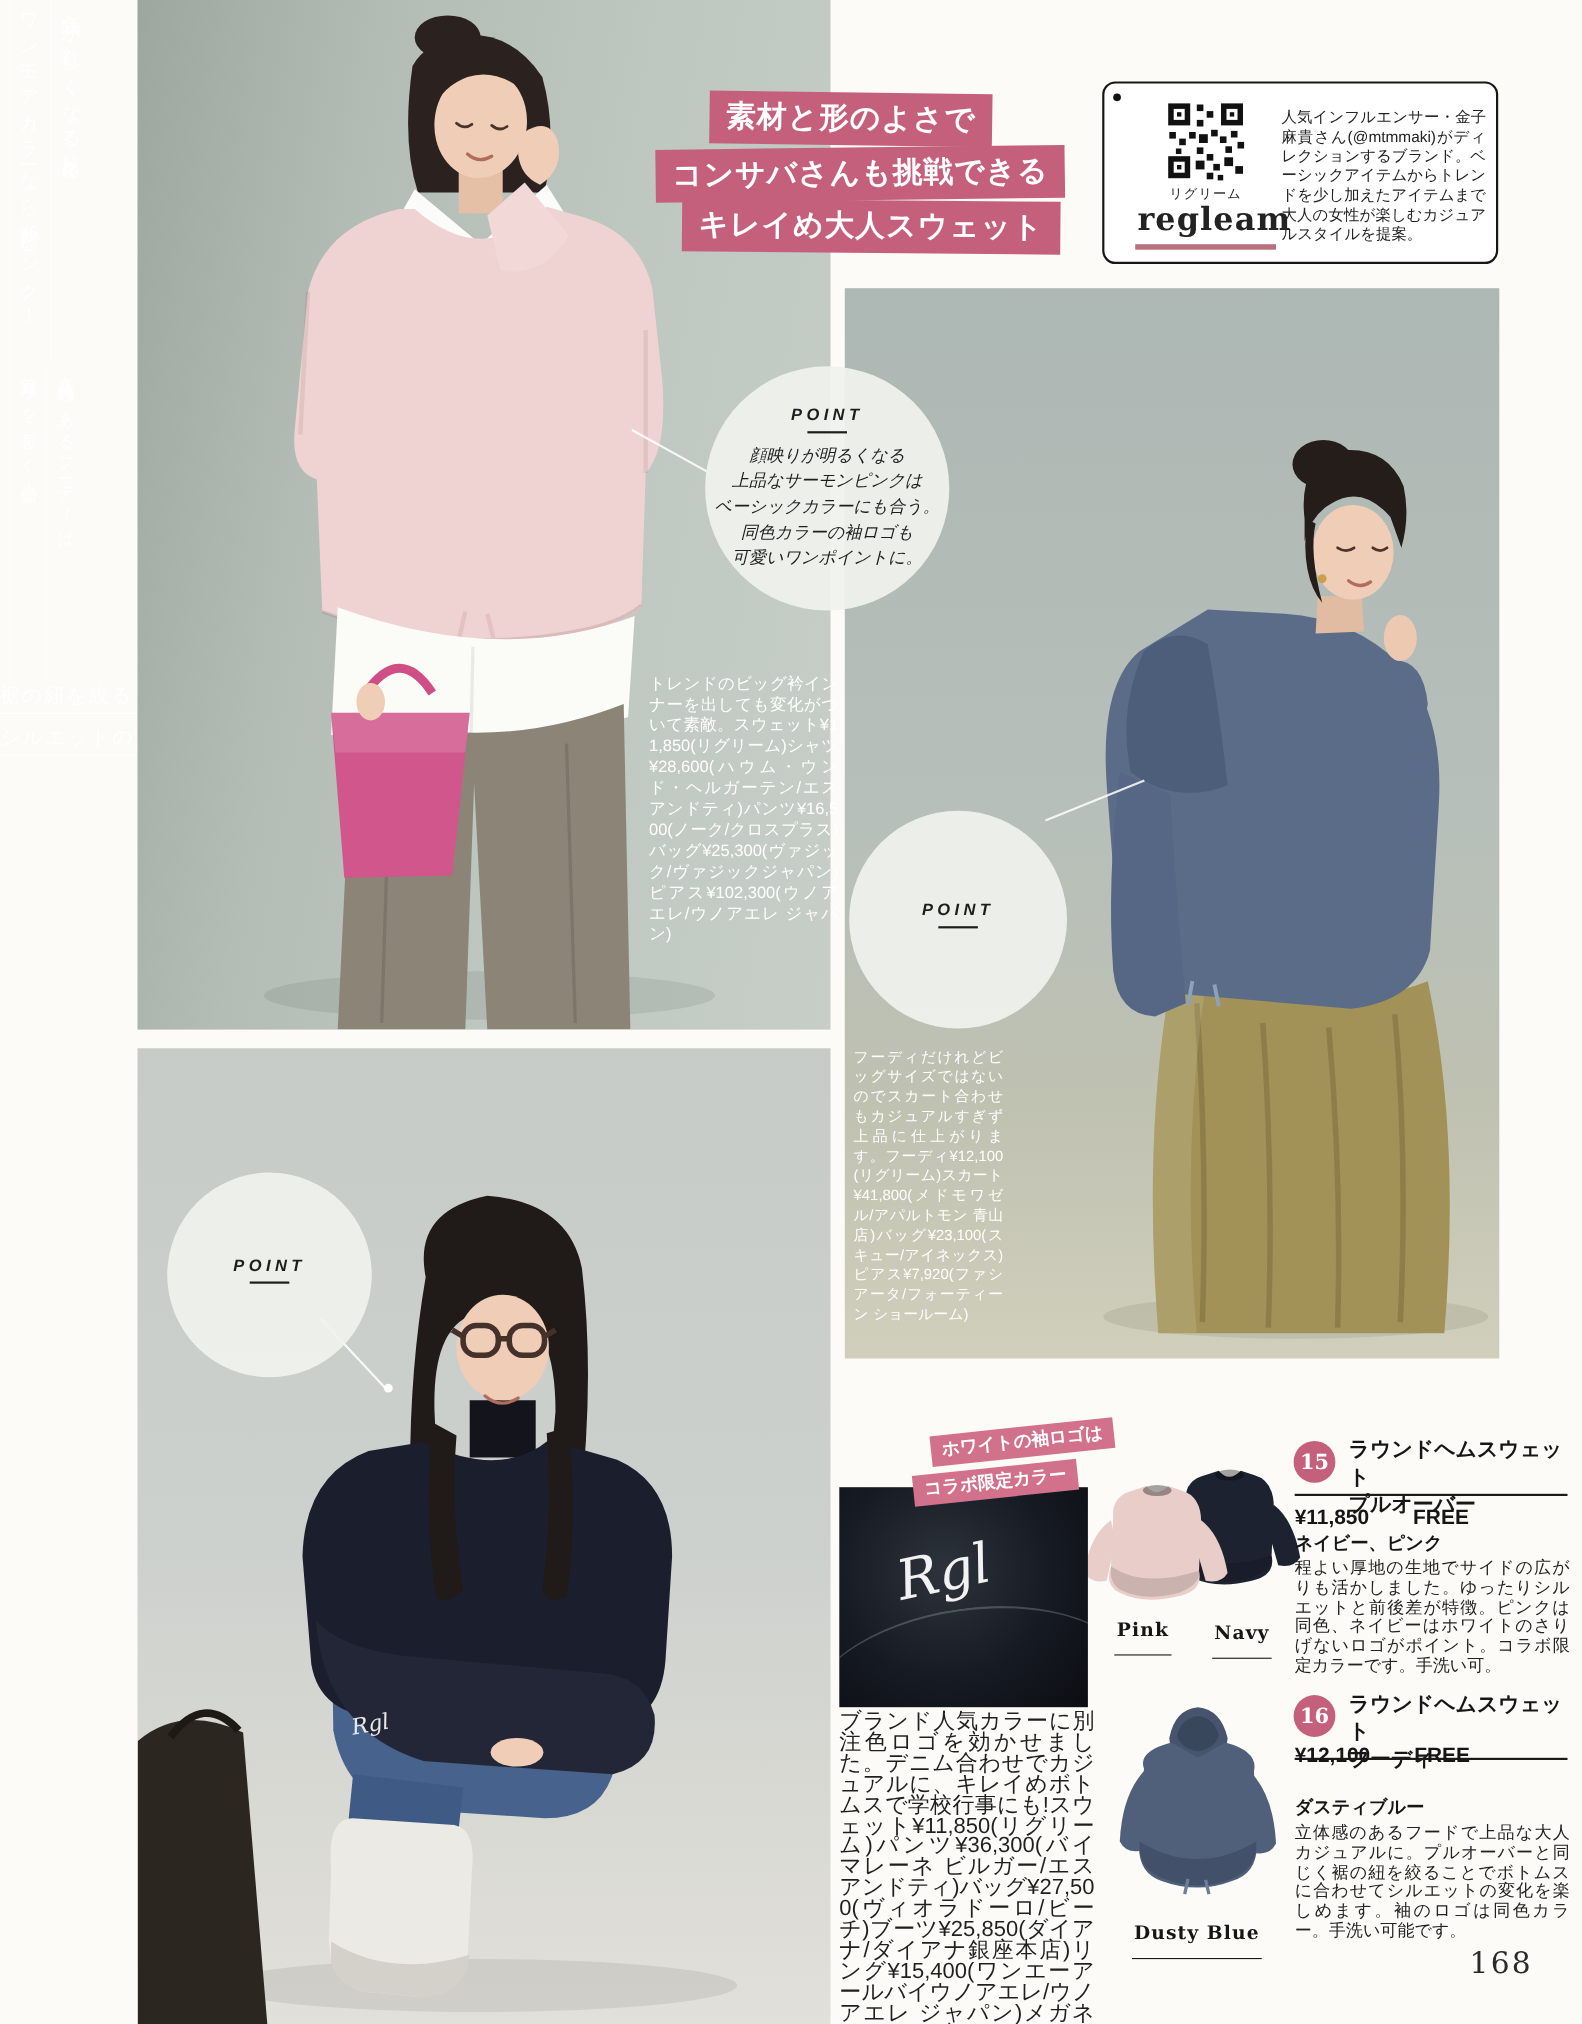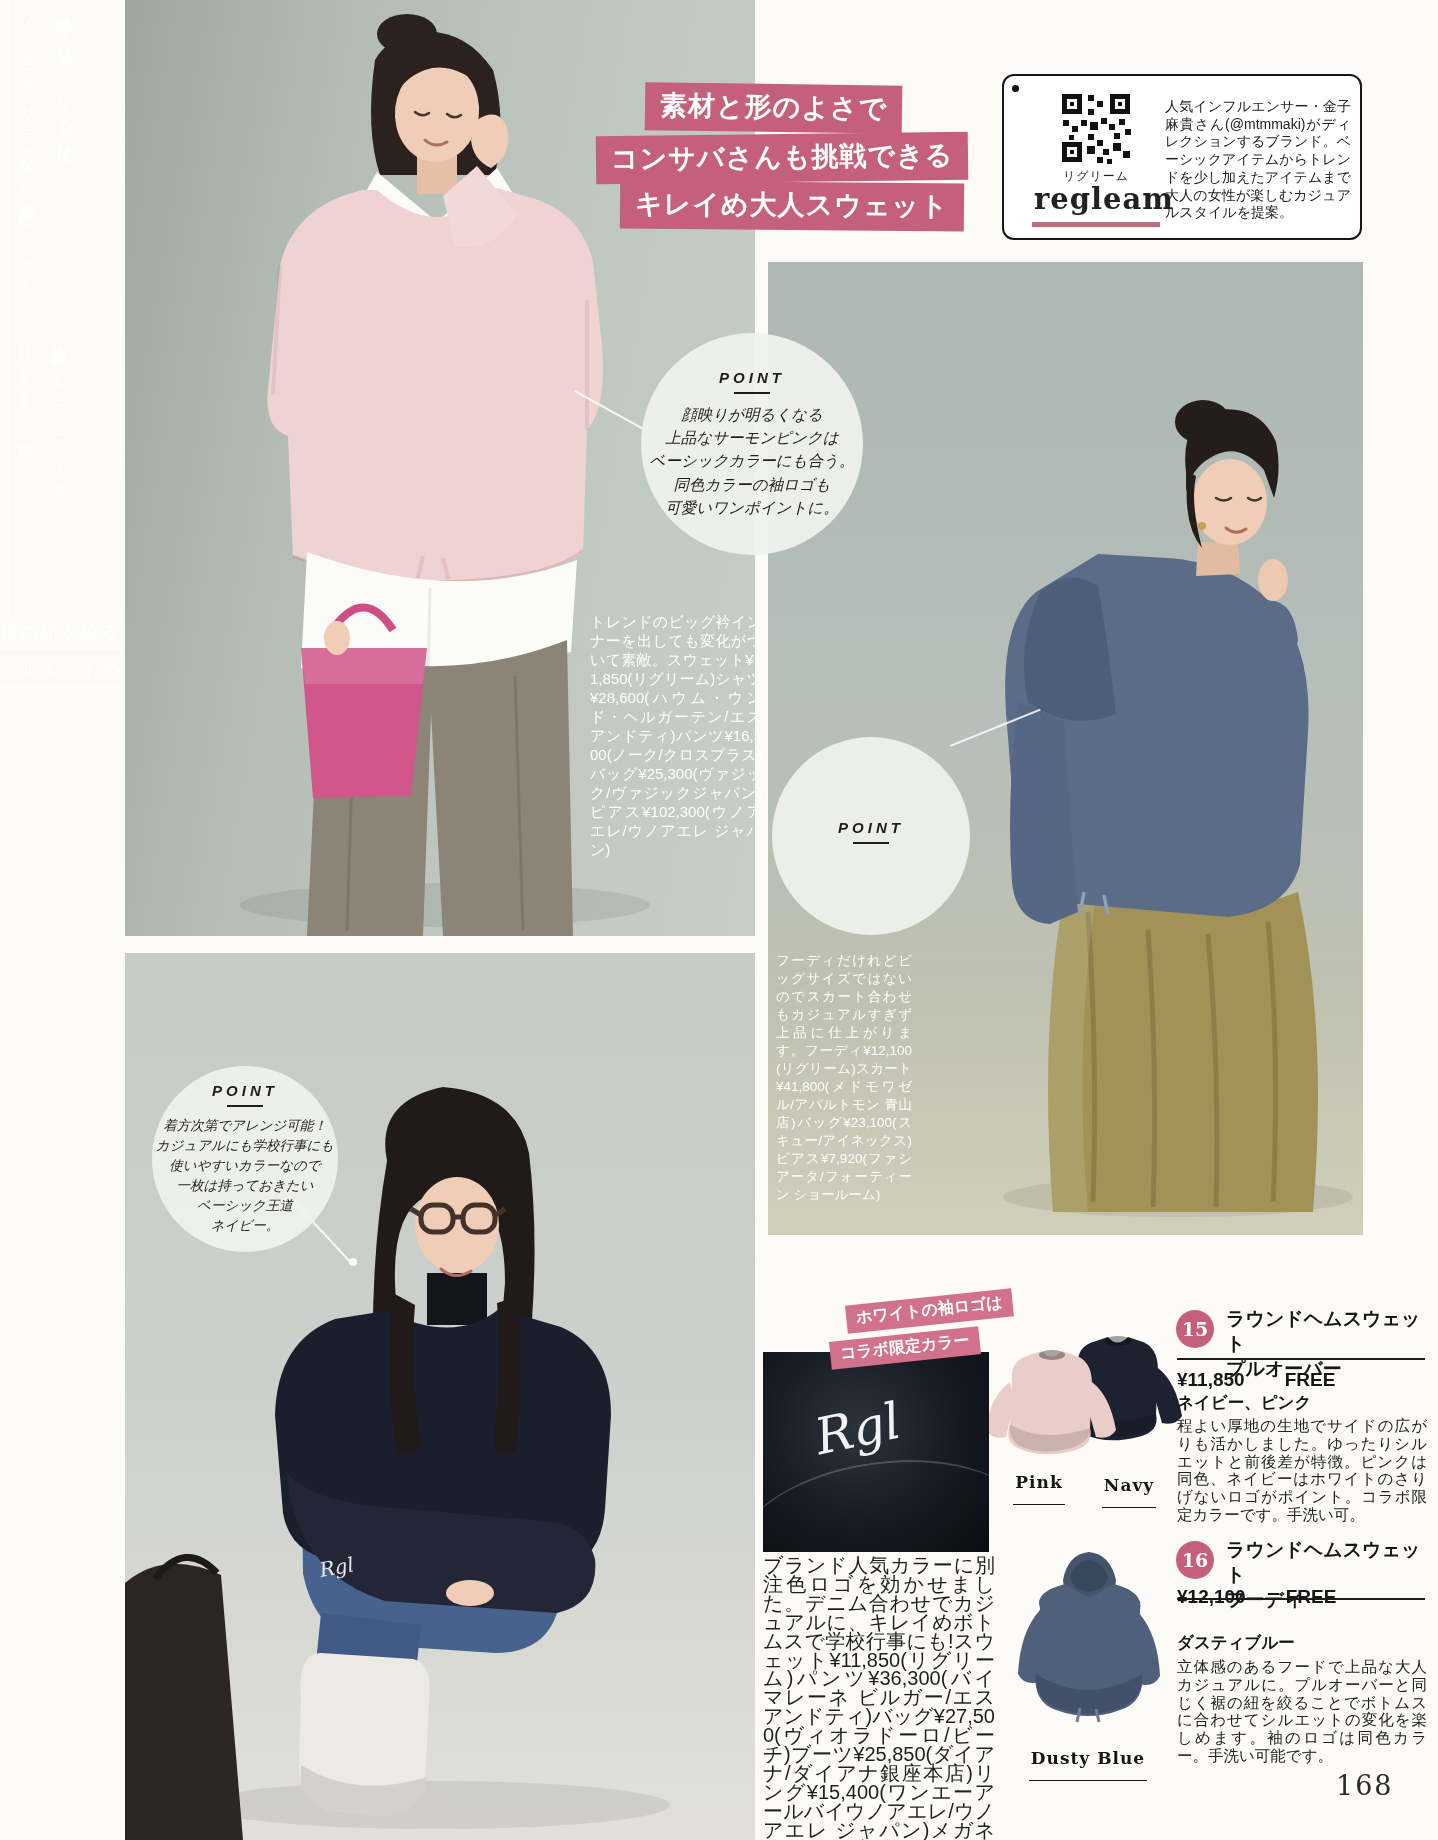--- a/index.html
+++ b/index.html
@@ -248,26 +248,20 @@
 同色カラーの袖ロゴも
 可愛いワンポイントに。</div>
 </div>
 <div class="point" style="left:772px; top:737px; width:198px; height:198px;">
   <div class="point-label">POINT</div>
   <div class="point-rule"></div>
 </div>
 <div class="point" style="left:152px; top:1066px; width:186px; height:186px;">
   <div class="point-label">POINT</div>
   <div class="point-rule"></div>
-  <div class="point-text" style="font-size:13.5px; line-height:1.48;">着方次第でアレンジ可能！
-カジュアルにも学校行事にも
-使いやすいカラーなので
-一枚は持っておきたい
-ベーシック王道
-ネイビー。</div>
 </div>
 
 <div class="leader" style="left:575px; top:390px; width:81px; transform:rotate(29deg);"></div>
 <div class="leader" style="left:950px; top:745px; width:97px; transform:rotate(-22deg);"></div>
 <div class="leader" style="left:292px; top:1198px; width:88px; transform:rotate(47deg);"></div>
 <div class="leader-dot" style="left:349px; top:1258px;"></div>
 
 <div class="credit" style="left:590px; top:612px; width:172px;">トレンドのビッグ衿インナーを出しても変化がついて素敵。スウェット¥11,850(リグリーム)シャツ¥28,600(ハウム・ウンド・ヘルガーテン/エスアンドティ)パンツ¥16,500(ノーク/クロスプラス)バッグ¥25,300(ヴァジック/ヴァジックジャパン)ピアス¥102,300(ウノアエレ/ウノアエレ ジャパン)</div>
 <div class="credit" style="left:776px; top:952px; width:136px; font-size:13.5px; line-height:18px;">フーディだけれどビッグサイズではないのでスカート合わせもカジュアルすぎず上品に仕上がります。フーディ¥12,100(リグリーム)スカート¥41,800(メドモワゼル/アパルトモン 青山店)バッグ¥23,100(スキュー/アイネックス)ピアス¥7,920(ファシアータ/フォーティーン ショールーム)</div>
 

